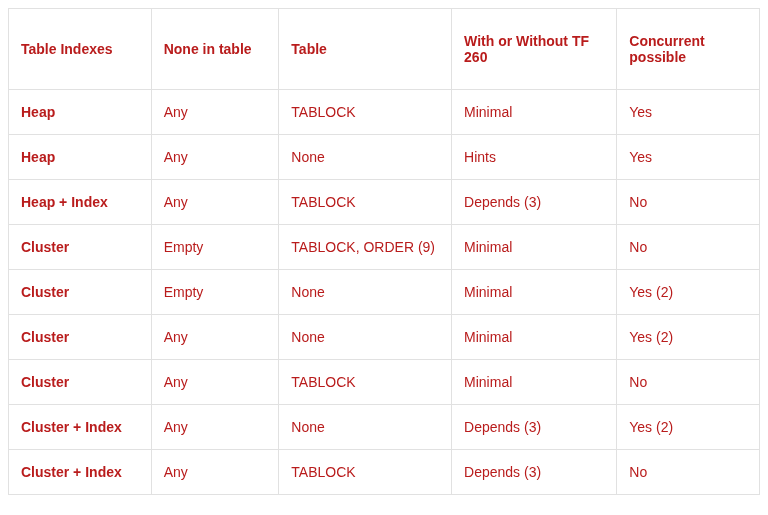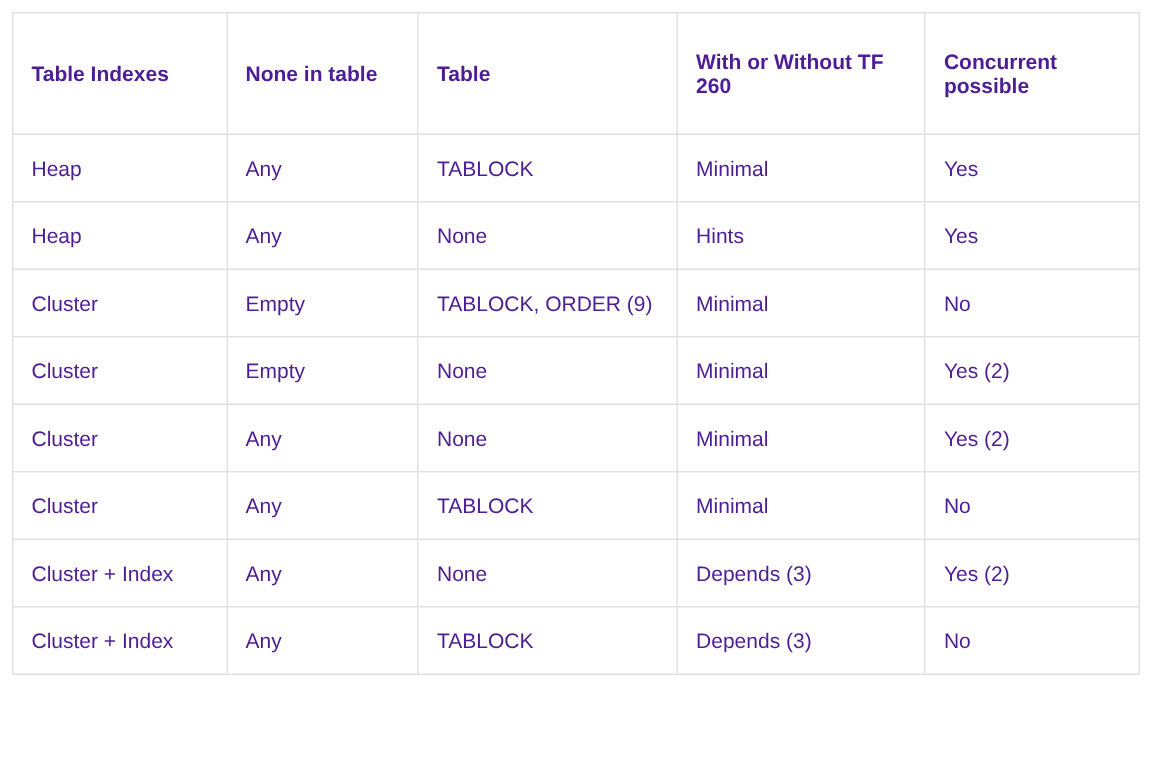--- a/index.html
+++ b/index.html
@@ -19,29 +19,29 @@
     border-collapse: collapse;
     width: 100%;
     table-layout: fixed;
   }
   th, td {
     border: 1px solid #e1e1e1;
     text-align: left;
     vertical-align: middle;
     padding: 14px 12px;
     font-weight: 400;
-    color: #4c1d95;
+    color: #b91c1c;
   }
   th {
     font-weight: 600;
     padding-top: 24px;
     padding-bottom: 24px;
   }
   td.rowhead {
-    font-weight: 400;
+    font-weight: 700;
   }
   col.c1 { width: 19%; }
   col.c2 { width: 17%; }
   col.c3 { width: 23%; }
   col.c4 { width: 22%; }
   col.c5 { width: 19%; }
 </style>
 </head>
 <body>
 
@@ -70,20 +70,27 @@
         <td>TABLOCK</td>
         <td>Minimal</td>
         <td>Yes</td>
       </tr>
       <tr>
         <td class="rowhead">Heap</td>
         <td>Any</td>
         <td>None</td>
         <td>Hints</td>
         <td>Yes</td>
+      </tr>
+      <tr>
+        <td class="rowhead">Heap + Index</td>
+        <td>Any</td>
+        <td>TABLOCK</td>
+        <td>Depends (3)</td>
+        <td>No</td>
       </tr>
       <tr>
         <td class="rowhead">Cluster</td>
         <td>Empty</td>
         <td>TABLOCK, ORDER (9)</td>
         <td>Minimal</td>
         <td>No</td>
       </tr>
       <tr>
         <td class="rowhead">Cluster</td>

